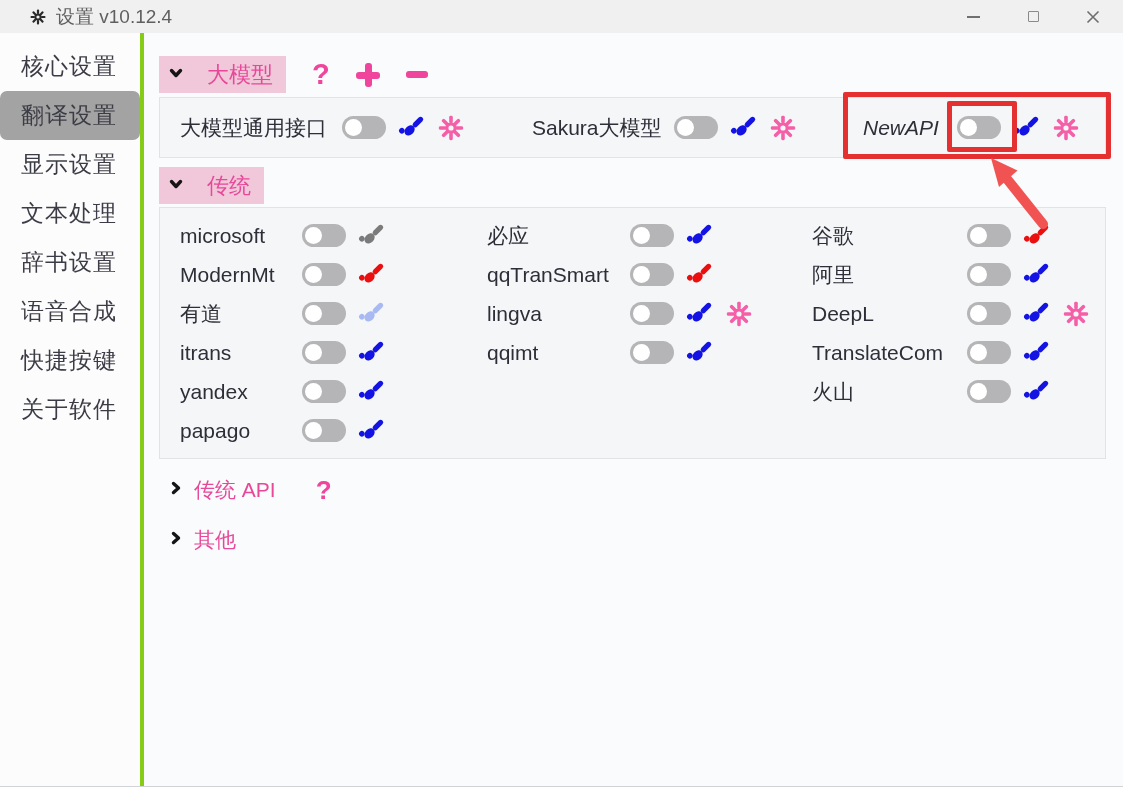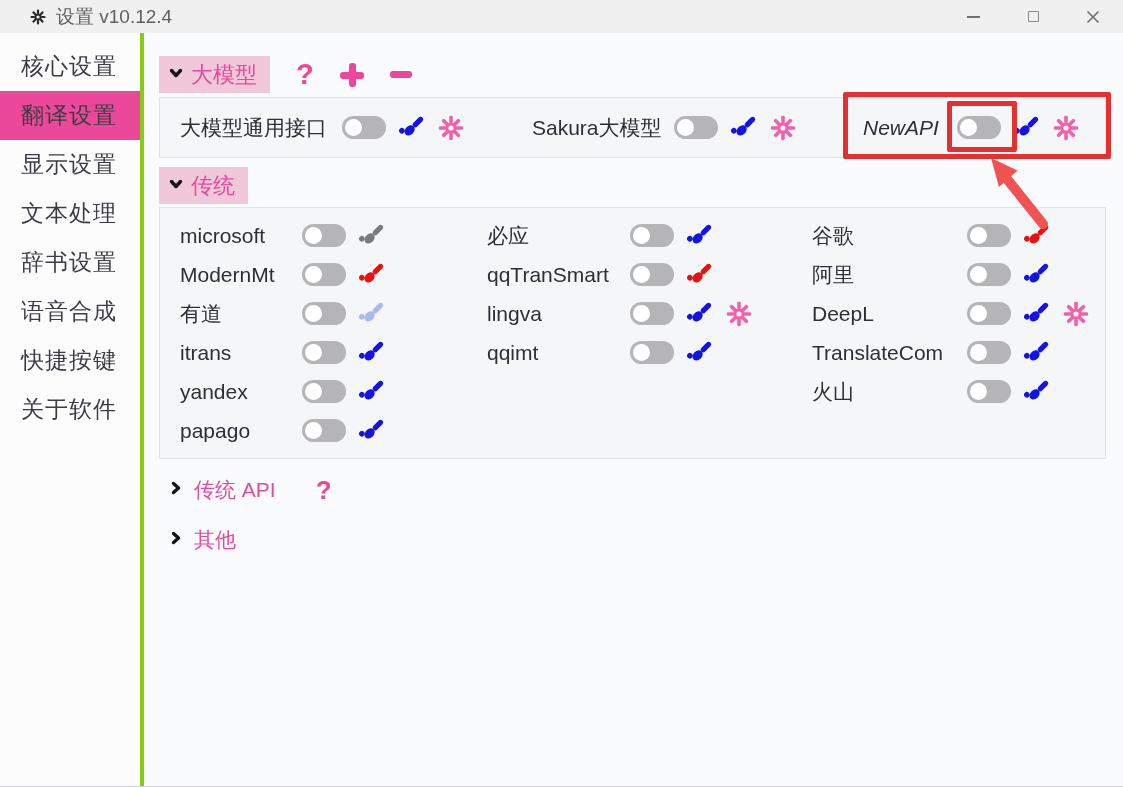--- a/index.html
+++ b/index.html
@@ -14,27 +14,27 @@
   .win-controls { position:absolute; right:0; top:0; height:33px; display:flex; }
   .win-btn { width:60px; height:33px; display:flex; align-items:center; justify-content:center; cursor:default; }
   .min-glyph { width:13px; height:0; border-top:2px solid #707070; }
   .max-glyph { width:11px; height:11px; border:1.5px solid #8a8a8a; border-radius:1px; }
 
   
   .sidebar { position:absolute; left:0; top:33px; width:145px; height:754px; background:#fcfcfd;
              border-right:5px solid #84cc16; padding-top:9px; }
   .side-item { height:49px; display:flex; align-items:center; padding-left:21px;
                font-size:23px; color:#3c3c46; letter-spacing:1px; }
-  .side-item.selected { background:#ec4899; }
+  .side-item.selected { background:#a3a3a3;border-radius:7px; }
 
   
   .main { position:absolute; left:144px; top:33px; width:979px; height:754px; background:#fafbfc; }
 
   .header-row { position:absolute; left:15px; display:flex; align-items:center; }
-  .section-tab { display:flex; align-items:center; gap:7px; background:#f1c8da; height:37px; padding:0 13px 0 9px; }
+  .section-tab { display:flex; align-items:center; gap:23px; background:#f1c8da; height:37px; padding:0 13px 0 9px; }
   .tab-label { font-size:22px; color:#e8489a; }
   .qmark { font-size:29px; font-weight:800; color:#f0459c; line-height:1; }
   .plus-glyph { position:relative; width:24px; height:24px; }
   .plus-glyph::before { content:""; position:absolute; left:0; top:9px; width:24px; height:7px; border-radius:3px; background:#f0459c; }
   .plus-glyph::after  { content:""; position:absolute; left:9px; top:0; width:7px; height:24px; border-radius:3px; background:#f0459c; }
   .minus-glyph { width:22px; height:7px; border-radius:3px; background:#f0459c; }
 
   .box { position:absolute; left:15px; width:947px; background:#f5f6f8; border:1px solid #e2e3e6;padding-left:8px; }
   #llm-box  { top:64px;  height:61px; }
   #trad-box { top:174px; height:252px; }

